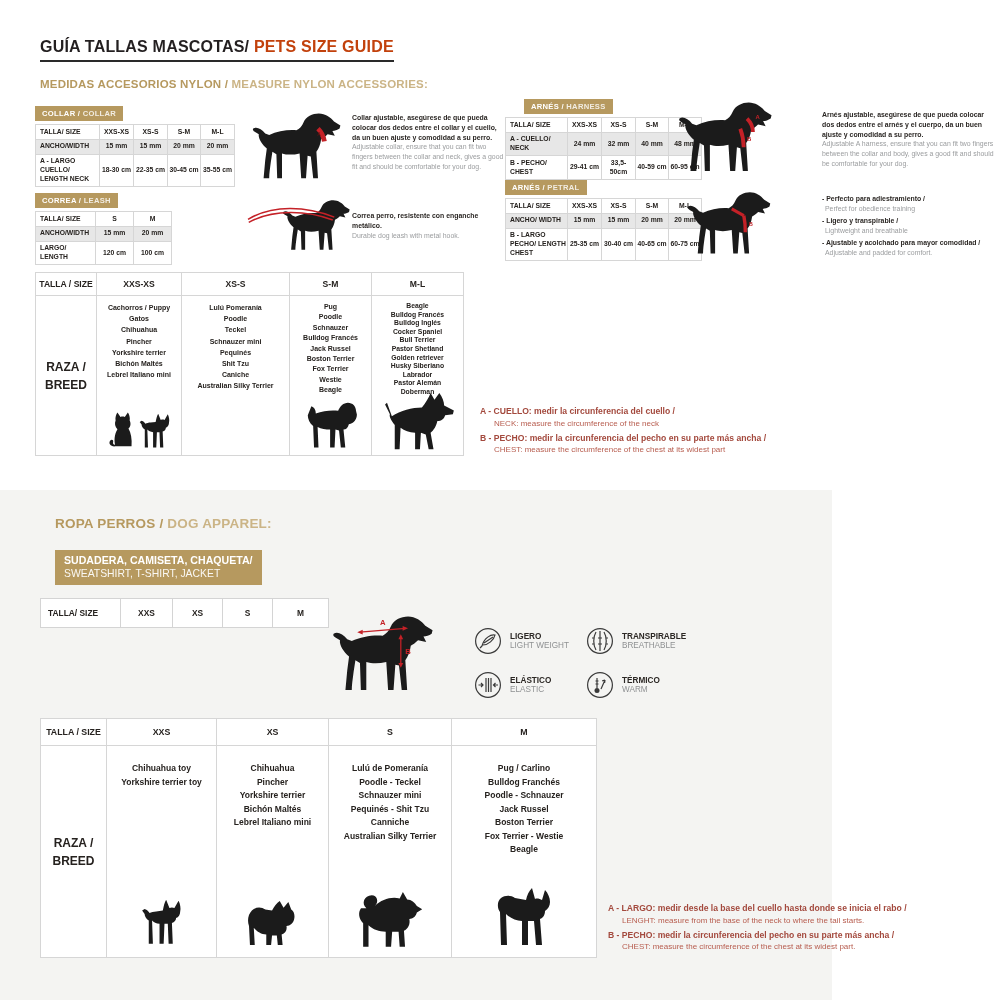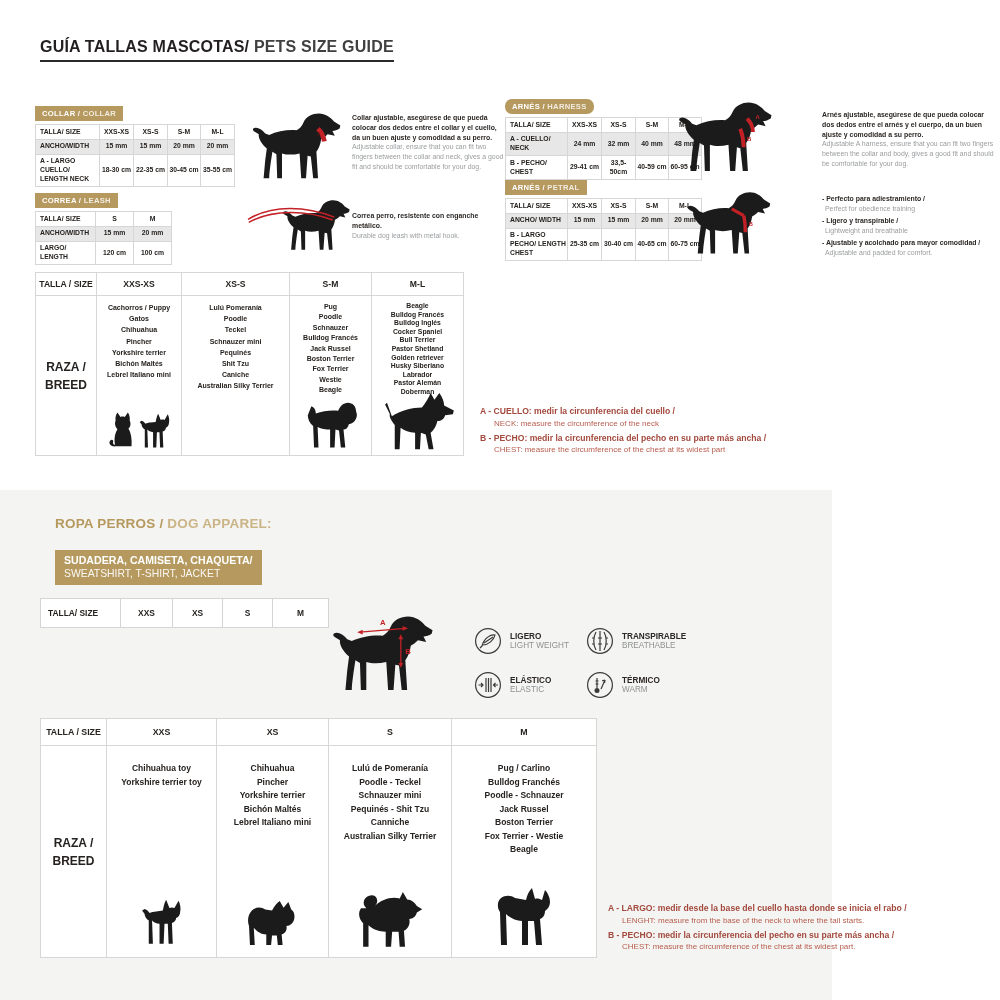--- a/index.html
+++ b/index.html
@@ -4,21 +4,21 @@
 <style>
   * { box-sizing:border-box; margin:0; padding:0; }
   html,body { background:#e9e9e9; }
   .page { position:relative; width:1000px; height:1000px; margin:0 auto; background:#ffffff;
           font-family:"Liberation Sans", sans-serif; overflow:hidden; color:#26221f; }
   .abs { position:absolute; }
 
   
   .main-title { font-size:16px; font-weight:bold; letter-spacing:.2px; color:#231f20;
                 border-bottom:2px solid #2a2a2a; padding-bottom:4px; display:inline-block; }
-  .main-title .en { color:#404040; }
+  .main-title .en { color:#c2410c; }
   .sub-title { font-size:11.5px; font-weight:bold; color:#b6995f; letter-spacing:.2px; }
   .sub-title .en { color:#cbb486; }
 
   .badge { display:inline-block; background:#b6995f; color:#fff; font-weight:bold;
            font-size:7.6px; letter-spacing:.3px; padding:2.5px 7px 3px; }
   .badge .en { color:rgba(255,255,255,.82); }
 
   
   .mt { border-collapse:collapse; background:#fff; table-layout:fixed; }
   .mt th, .mt td { border:1px solid #d6d6d6; font-size:6.8px; font-weight:bold; color:#26221f;
@@ -108,20 +108,21 @@
     <symbol id="sil-frenchie" viewBox="0 0 58 62">
       <path d="M37,1 L40,12 C42,11 45,12 47,13 L50,3 C53,6 55,11 55,15 C55,19 53,22 50,24 C50,28 48,31 45,32 L47,58 L41,58 L39,34 L33,34 L33,58 L27,58 L27,34 C21,34 15,31 11,27 L12,58 L6,58 L5,25 C2,21 2,14 6,11 C10,8 16,8 20,11 L31,13 C32,8 34,4 37,1 Z"></path>
     </symbol>
   </defs>
 </svg>
 
 <div class="page">
 
   <h1 class="abs main-title" style="left:40px; top:38px;"><span>GUÍA TALLAS MASCOTAS/</span><span class="en"> PETS SIZE GUIDE</span></h1>
 
+  <div class="abs sub-title" style="left:40px; top:78px;"><span>MEDIDAS ACCESORIOS NYLON /</span><span class="en"> MEASURE NYLON ACCESSORIES:</span></div>
 
   <div class="abs badge" style="left:35px; top:106px;"><span>COLLAR /</span><span class="en"> COLLAR</span></div>
 
   <table class="abs mt" style="left:35px; top:124px; width:199px;">
     <colgroup>
         <col style="width:64px">
         <col style="width:34px">
         <col style="width:34px">
         <col style="width:33px">
         <col style="width:34px">
@@ -194,21 +195,21 @@
         <use href="#sil-dog" class="sil" width="130" height="90"></use>
       </g>
     <path d="M2,30 C35,10 80,12 118,27 M3,34 C36,16 82,18 116,31" stroke="#c42127" stroke-width="2" fill="none"></path>
   </svg>
 
   <div class="abs desc" style="left:352px; top:211px; width:152px;">
     <div class="es">Correa perro, resistente con enganche metálico.</div>
     <div class="en">Durable dog leash with metal hook.</div>
   </div>
 
-  <div class="abs badge" style="left:505px; top:99px;border-radius:7px;"><span>ARNÉS /</span><span class="en"> HARNESS</span></div>
+  <div class="abs badge" style="left:524px; top:99px;"><span>ARNÉS /</span><span class="en"> HARNESS</span></div>
 
   <table class="abs mt" style="left:505px; top:117px; width:196px;">
     <colgroup>
         <col style="width:62px">
         <col style="width:34px">
         <col style="width:34px">
         <col style="width:33px">
         <col style="width:33px">
       </colgroup>
     <tbody>

